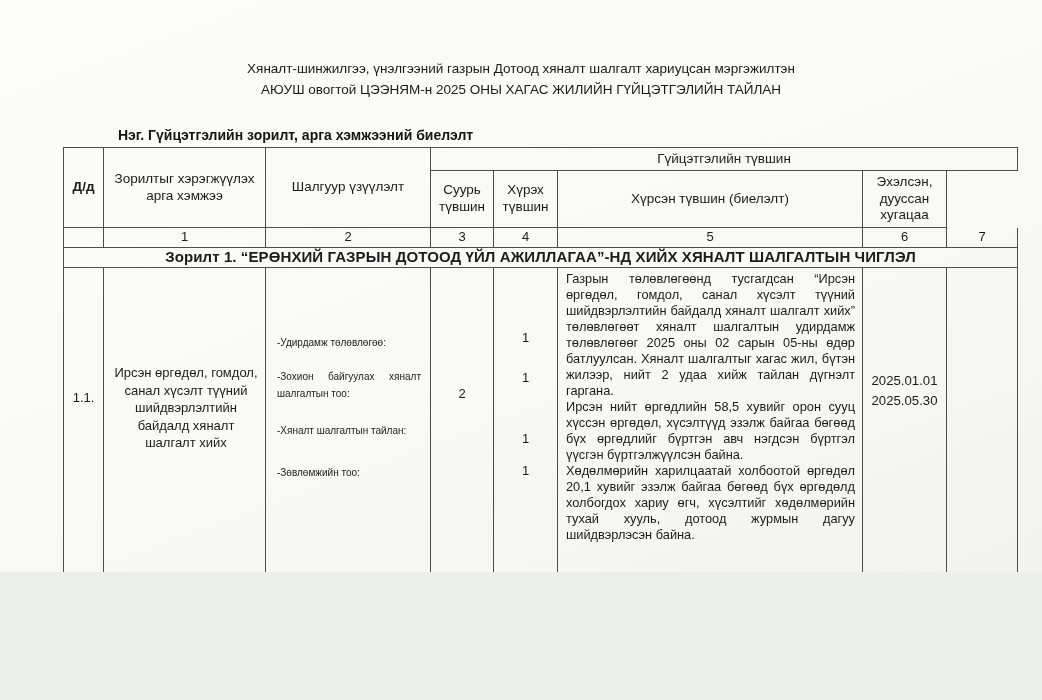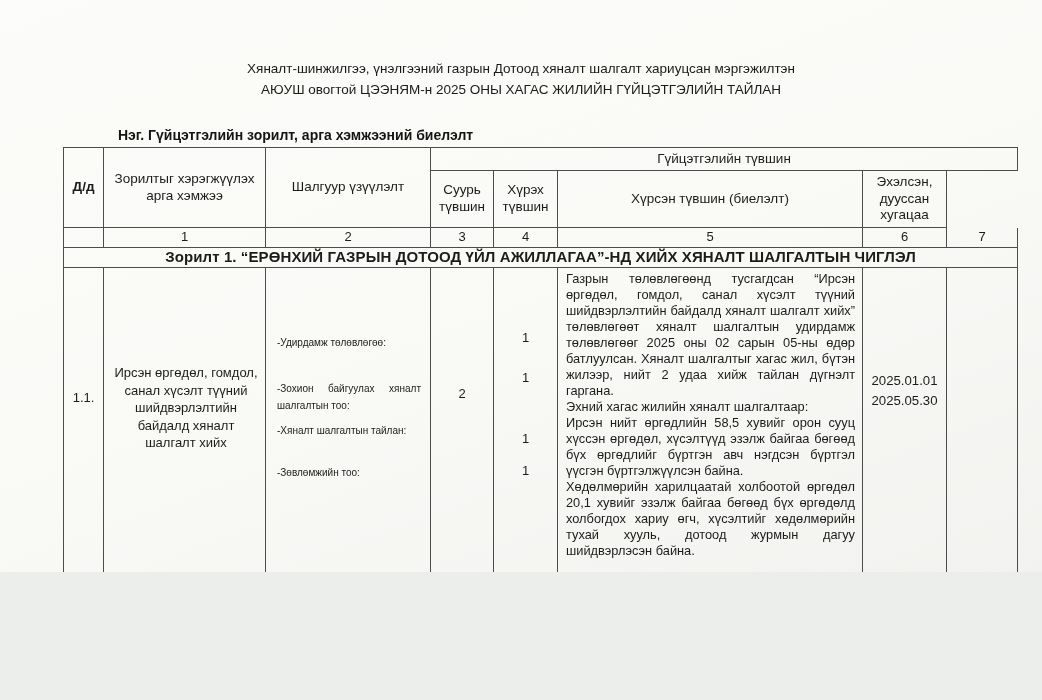--- a/index.html
+++ b/index.html
@@ -62,21 +62,21 @@
   .c-b-measure {
     justify-content:flex-start; text-align:center;
     padding:96px 6px 0 9px; font-size:13px; line-height:17.5px;
   }
   .c-b-criteria { position:relative; padding:0; }
   .crit-item {
     position:absolute; left:11px; right:9px;
     font-size:10px; line-height:17px; text-align:justify;
   }
   .crit-item.i0 { top:66px; }
-  .crit-item.i1 { top:112px; }
+  .crit-item.i1 { top:100px; }
   .crit-item.i2 { top:154px; }
   .crit-item.i3 { top:196px; }
   .c-b-base { padding-top:118px; font-size:13px; }
   .c-b-target { position:relative; padding:0; }
   .target-val {
     position:absolute; left:0; right:0;
     text-align:center; font-size:13px;
   }
   .target-val.i0 { top:62px; }
   .target-val.i1 { top:102px; }
@@ -145,21 +145,20 @@
 
     <div class="cell c-body c-b-target">
       <div class="target-val i0">1</div>
       <div class="target-val i1">1</div>
       <div class="target-val i2">1</div>
       <div class="target-val i3">1</div>
     </div>
 
     <div class="cell c-body c-b-achieved">
       <p>Газрын төлөвлөгөөнд тусгагдсан “Ирсэн өргөдөл, гомдол, санал хүсэлт түүний шийдвэрлэлтийн байдалд хяналт шалгалт хийх” төлөвлөгөөт хяналт шалгалтын удирдамж төлөвлөгөөг 2025 оны 02 сарын 05-ны өдөр батлуулсан. Хяналт шалгалтыг хагас жил, бүтэн жилээр, нийт 2  удаа хийж тайлан дүгнэлт гаргана.</p>
-      <p>Эхний хагас жилийн хяналт шалгалтаар:</p>
       <p>Ирсэн нийт өргөдлийн 58,5 хувийг  орон сууц хүссэн өргөдөл, хүсэлтүүд эзэлж байгаа бөгөөд бүх өргөдлийг бүртгэн авч нэгдсэн бүртгэл үүсгэн бүртгэлжүүлсэн байна.</p>
       <p>Хөдөлмөрийн харилцаатай холбоотой өргөдөл 20,1 хувийг эзэлж байгаа бөгөөд бүх өргөдөлд холбогдох хариу өгч, хүсэлтийг хөдөлмөрийн тухай хууль, дотоод журмын дагуу шийдвэрлэсэн байна.</p>
     </div>
 
     <div class="cell c-body c-b-period">2025.01.01
 2025.05.30</div>
 
     <div class="cell c-body"></div>
 
   </div>

